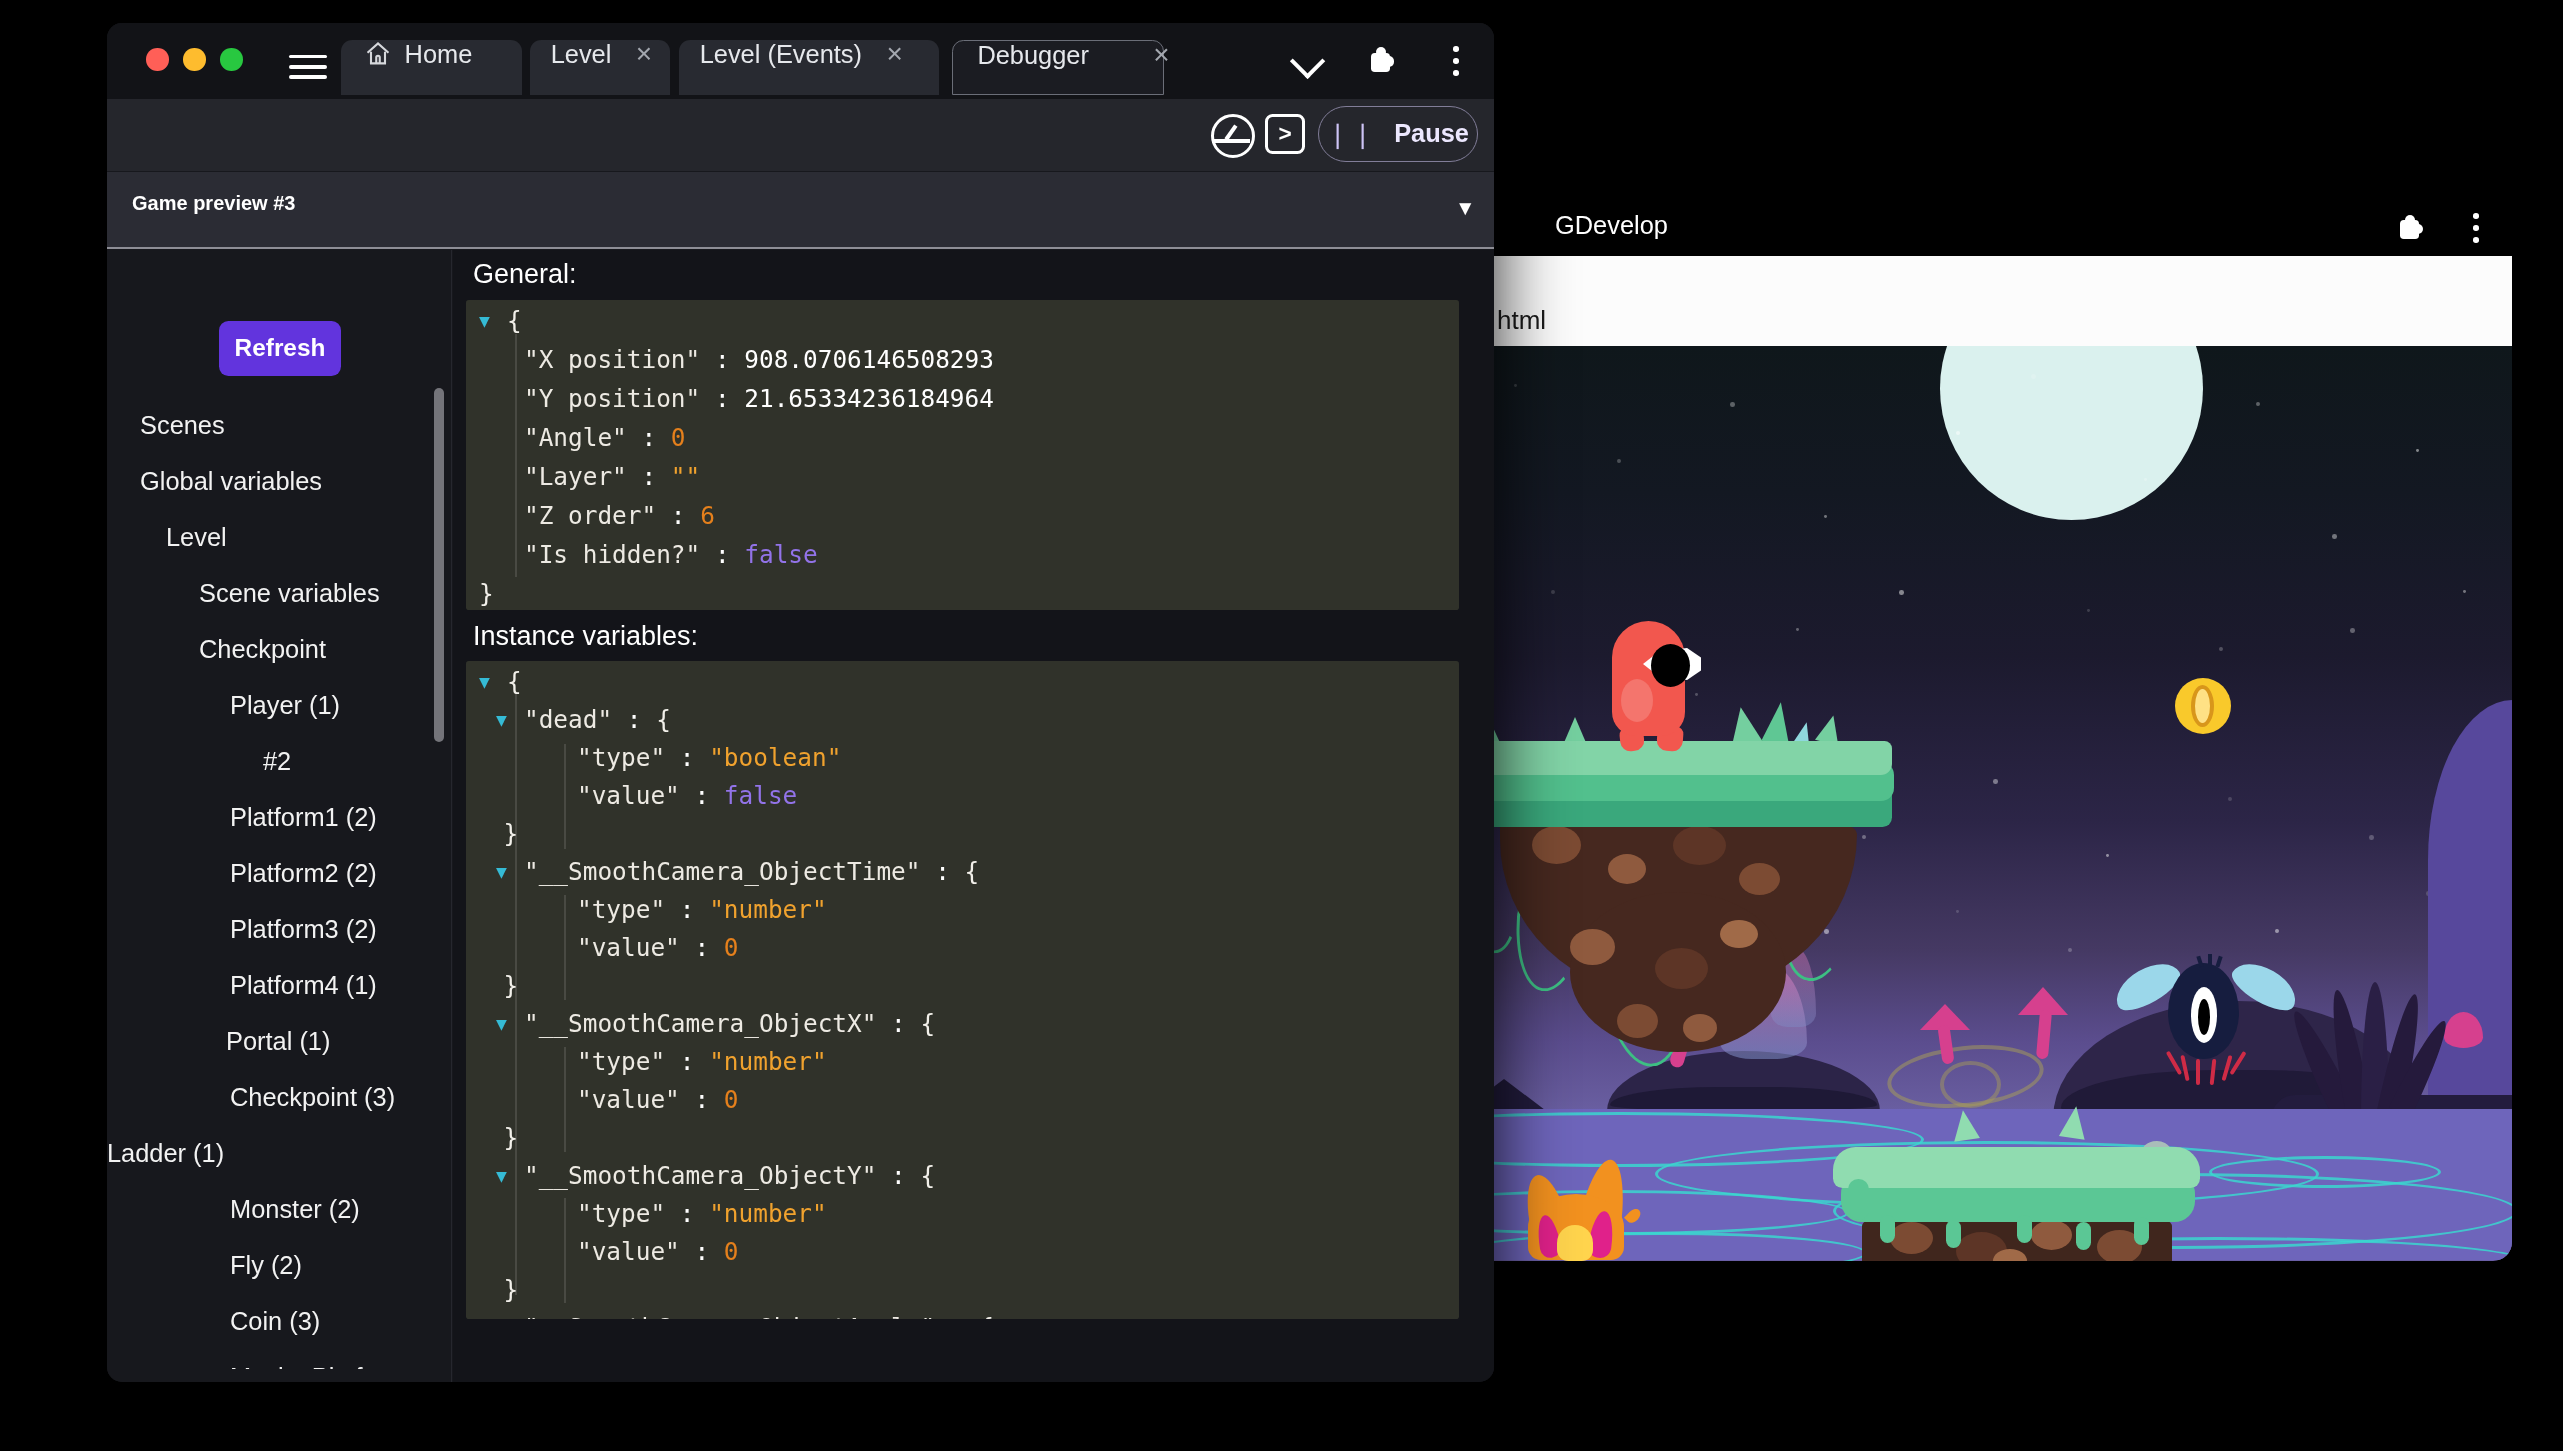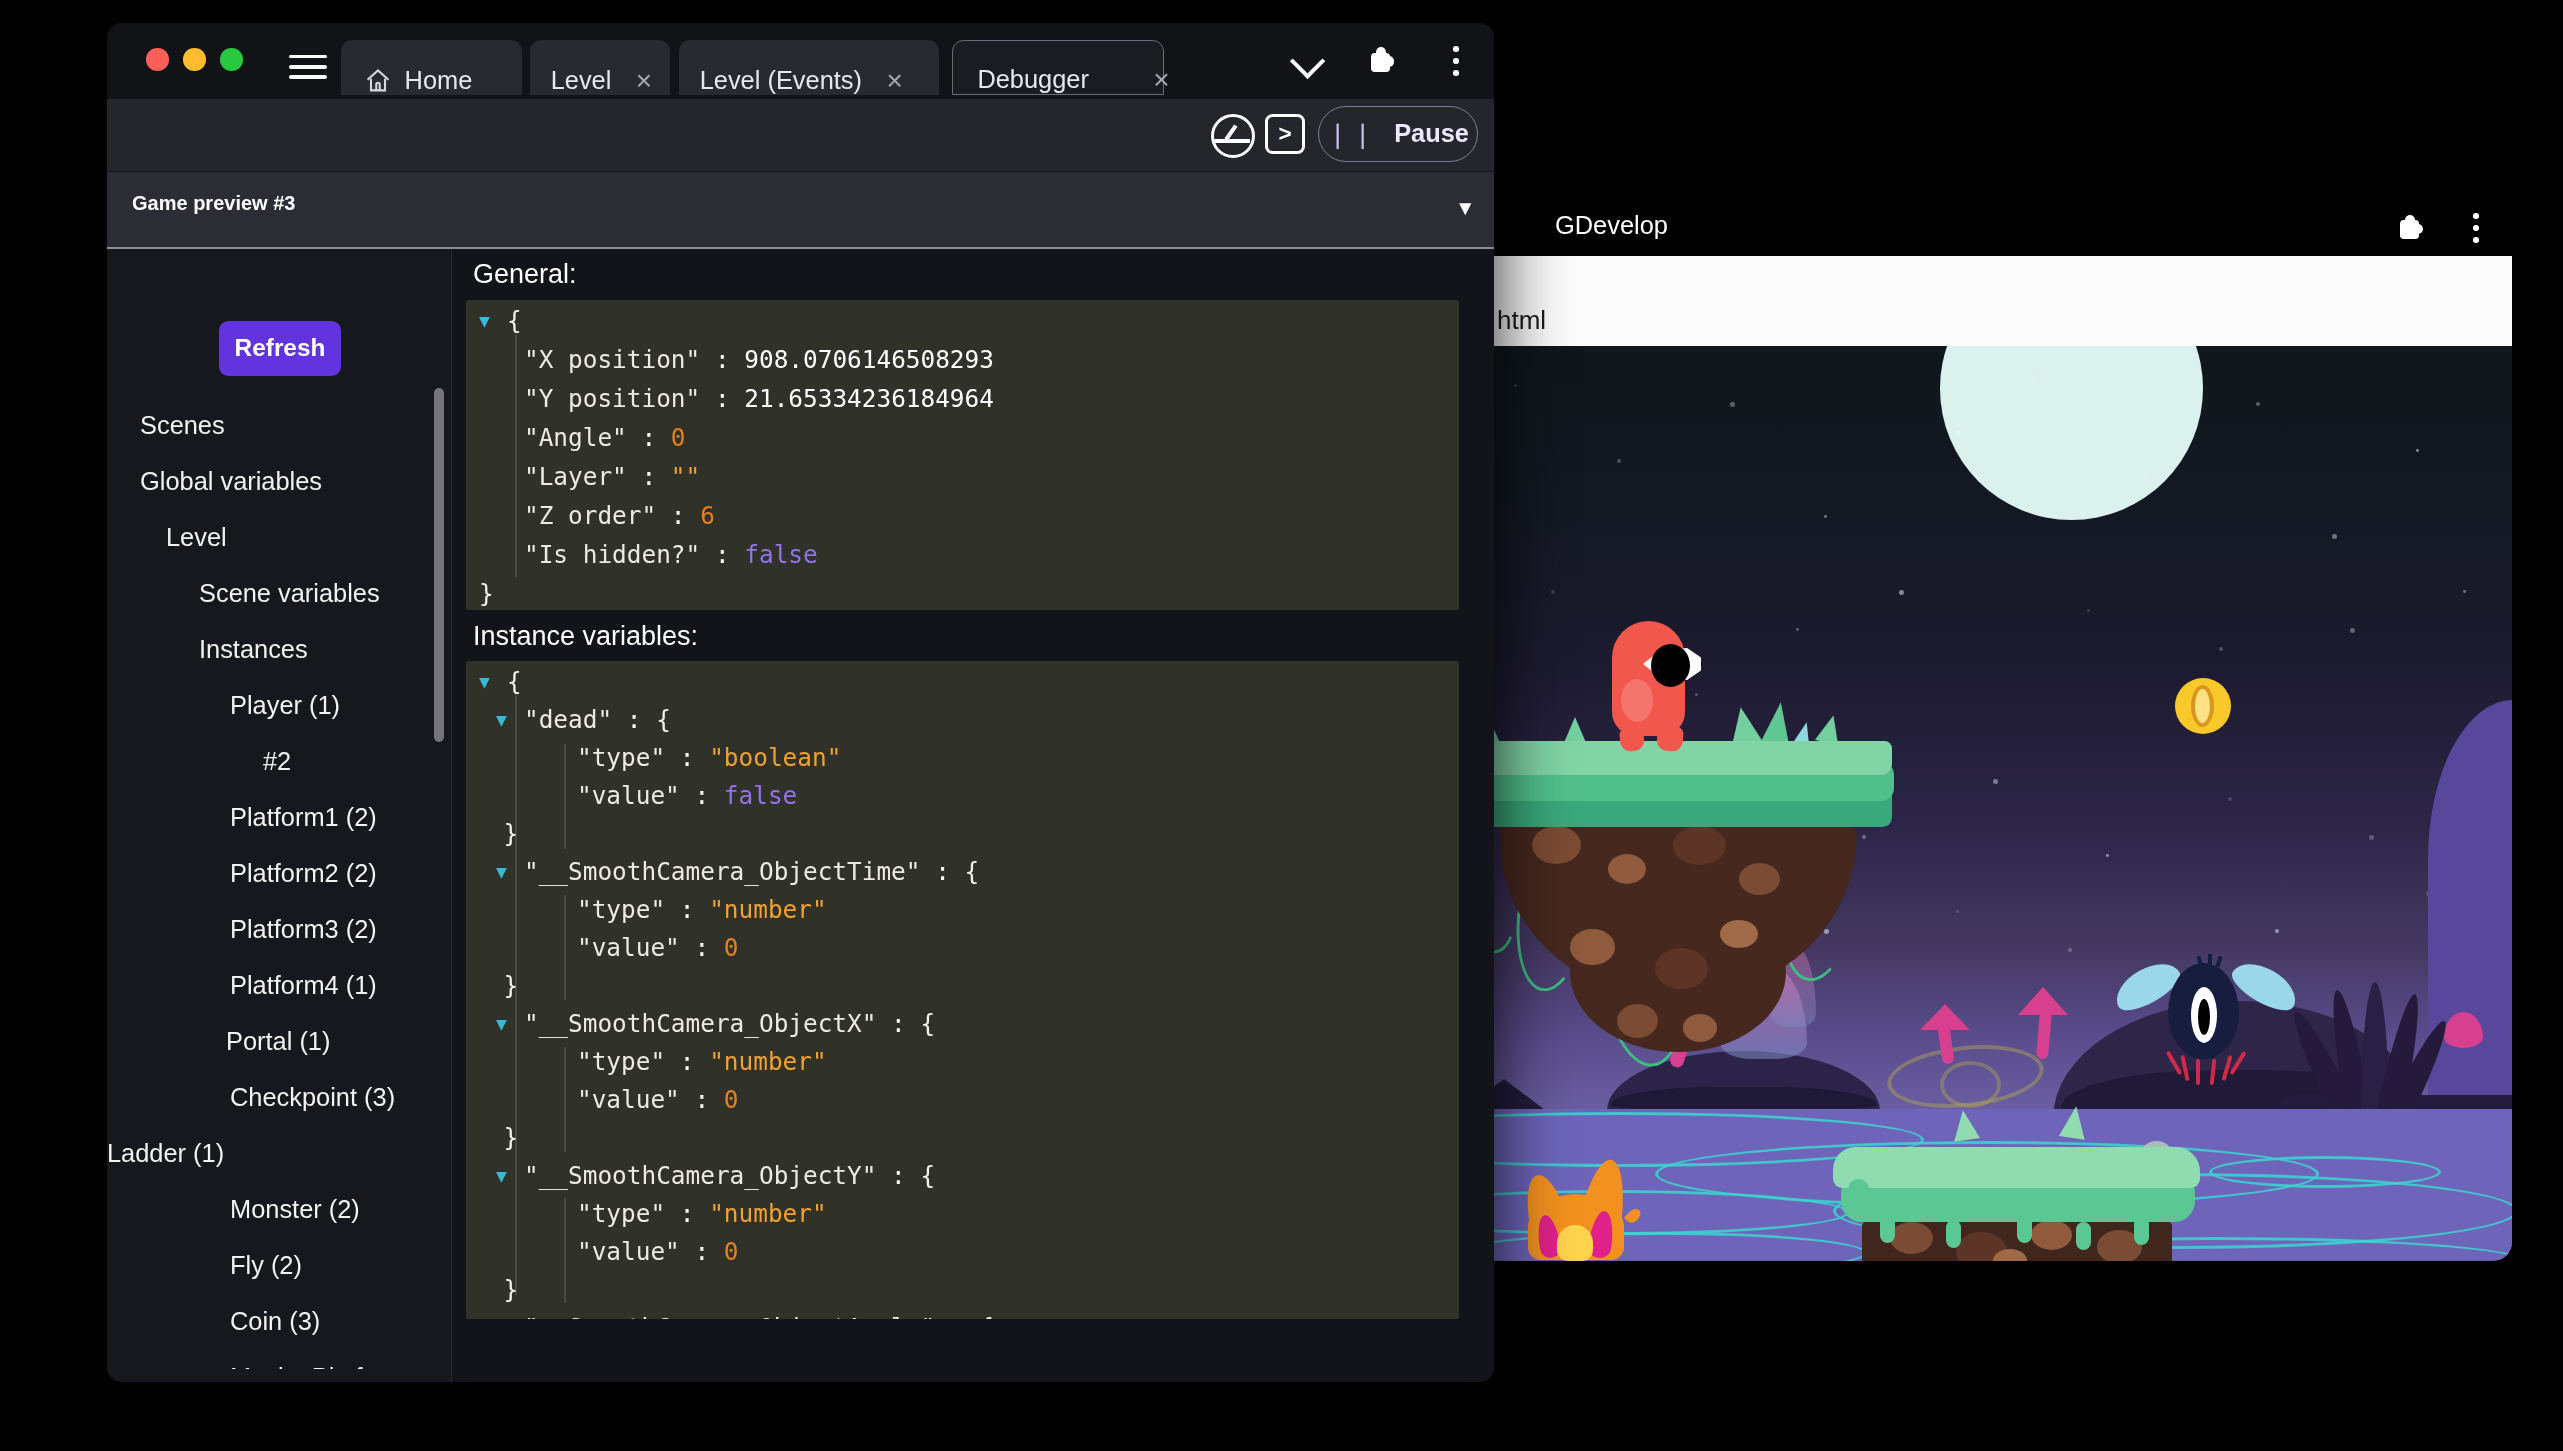--- a/index.html
+++ b/index.html
@@ -24,21 +24,21 @@
   .tri{position:absolute;width:0;height:0;}
 
   
   #dwin{position:absolute;left:107px;top:22.6px;width:1387px;height:1359px;background:#17181d;
         border-radius:15px;overflow:hidden;box-shadow:0 22.6px 75px rgba(0,0,0,.85);}
   .topbar{position:absolute;left:0;top:0;width:100%;height:76px;background:#121317;}
   .tl{position:absolute;top:25.4px;width:22.6px;height:22.6px;border-radius:50%;}
   .hamb{position:absolute;left:182px;top:32px;width:38px;height:26px;cursor:pointer;}
   .hamb div{height:3.8px;background:#fff;border-radius:1.9px;margin-bottom:6.6px;}
   .tab{position:absolute;top:17px;height:55px;border-radius:11.3px 11.3px 0 0;background:#282a31;
-       display:flex;align-items:flex-end;color:#e6e8ec;font-size:25.4px;box-sizing:border-box;}
+       display:flex;align-items:flex-start;color:#e6e8ec;font-size:25.4px;box-sizing:border-box;}
   .tab.active{background:#1b1c22;border:1.9px solid #6b6e78;gap:40px;}
   .tab .x{margin-left:24.4px;color:#a3a7af;font-size:28px;line-height:28px;cursor:pointer;}
   .icon-btn{position:absolute;cursor:pointer;}
   .chev{width:20.7px;height:20.7px;border-left:4.7px solid #fff;border-bottom:4.7px solid #fff;transform:rotate(-45deg);}
   .dots{display:flex;flex-direction:column;gap:6.6px;}
   .dots div{width:5.6px;height:5.6px;border-radius:50%;background:#fff;}
   .puzzle{position:relative;width:24.4px;height:24.4px;}
   .puzzle .pz{position:absolute;background:#fff;}
   .toolbar{position:absolute;left:0;top:76px;width:100%;height:72px;background:#25262c;}
   .gauge{position:absolute;left:1104px;top:91px;width:38px;height:38px;border:3.8px solid #fff;border-radius:50%;}
@@ -349,21 +349,21 @@
     </div>
     <div class="hdiv"></div>
 
     <div class="sidebar">
       <button class="refresh">Refresh</button>
       <div class="sitems" id="sidebar-items">
           <div class="sitem" style="padding-left: 33px;">Scenes</div>
           <div class="sitem" style="padding-left: 33px;">Global variables</div>
           <div class="sitem" style="padding-left: 59px;">Level</div>
           <div class="sitem" style="padding-left: 92px;">Scene variables</div>
-          <div class="sitem" style="padding-left: 92px;">Instances</div>
+          <div class="sitem" style="padding-left: 92px;">Checkpoint</div>
           <div class="sitem" style="padding-left: 123px;">Player (1)</div>
           <div class="sitem" style="padding-left: 156px;">#2</div>
           <div class="sitem" style="padding-left: 123px;">Platform1 (2)</div>
           <div class="sitem" style="padding-left: 123px;">Platform2 (2)</div>
           <div class="sitem" style="padding-left: 123px;">Platform3 (2)</div>
           <div class="sitem" style="padding-left: 123px;">Platform4 (1)</div>
           <div class="sitem" style="padding-left: 119px;">Portal (1)</div>
           <div class="sitem" style="padding-left: 123px;">Checkpoint (3)</div>
           <div class="sitem" style="">Ladder (1)</div>
           <div class="sitem" style="padding-left: 123px;">Monster (2)</div>

